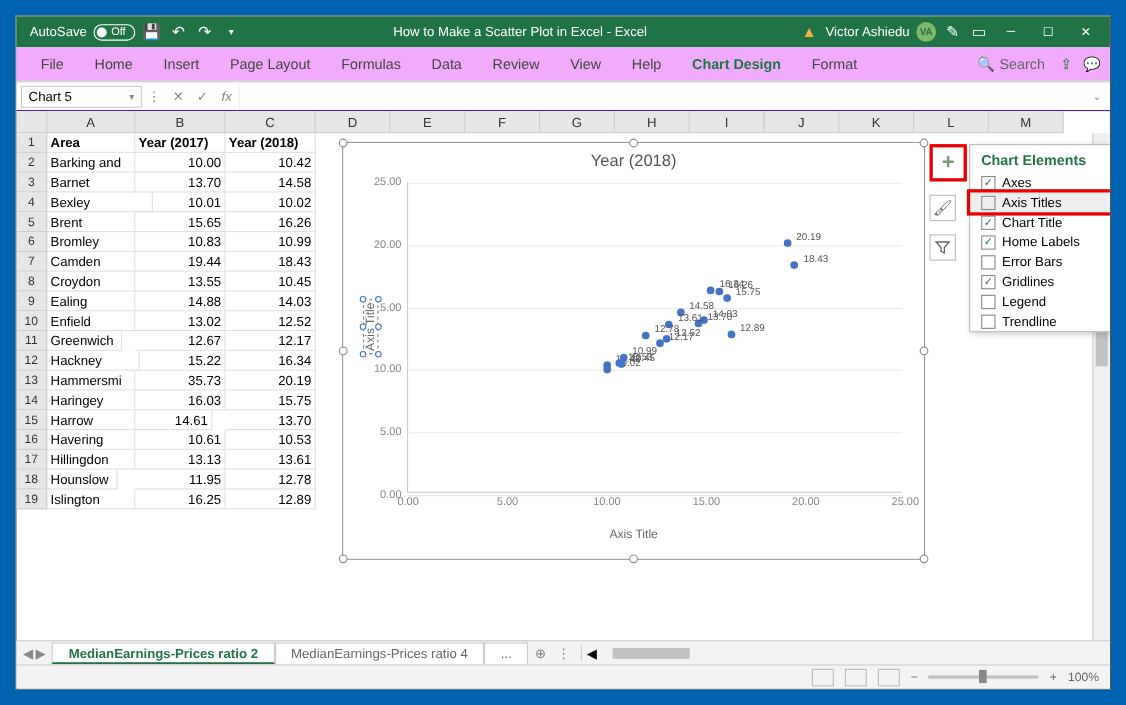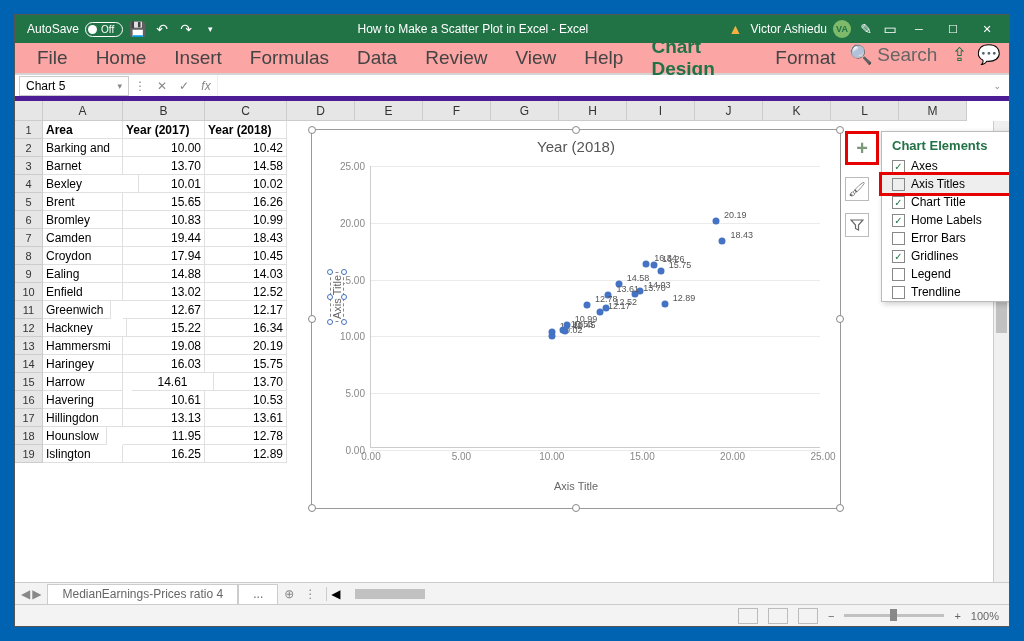--- a/index.html
+++ b/index.html
@@ -11,28 +11,28 @@
 .titlebar .left { display: flex; align-items: center; gap: 6px; padding-left: 12px; }
 .autosave-toggle { border: 1px solid #fff; border-radius: 8px; padding: 0 8px 0 2px; height: 15px; display: flex; align-items: center; font-size: 10px; gap: 4px; }
 .autosave-toggle .knob { width: 9px; height: 9px; border-radius: 50%; background: #fff; }
 .tb-icon { width: 18px; height: 18px; display: flex; align-items: center; justify-content: center; font-size: 14px; }
 .titlebar .center { flex: 1; text-align: center; }
 .titlebar .right { display: flex; align-items: center; gap: 6px; padding-right: 8px; }
 .avatar { width: 18px; height: 18px; border-radius: 50%; background: #7fba6a; color: #217346; display: flex; align-items: center; justify-content: center; font-size: 9px; font-weight: bold; }
 .win-btn { width: 28px; height: 24px; display: flex; align-items: center; justify-content: center; font-size: 11px; }
 
 
-.ribbon { height: 32px; background: #fca5a5; border-bottom: 2px solid #d4d4d4; display: flex; align-items: flex-start; padding: 0 8px; font-size: 19px; color: #444; }
+.ribbon { height: 32px; background: #f0abfc; border-bottom: 2px solid #d4d4d4; display: flex; align-items: center; padding: 0 8px; font-size: 13px; color: #444; }
 .ribbon .tab { padding: 0 14px; height: 100%; display: flex; align-items: center; cursor: pointer; }
 .ribbon .tab.active { color: #217346; font-weight: 600; }
 .ribbon .search { margin-left: auto; display: flex; align-items: center; gap: 4px; color: #666; }
 .ribbon .end-icons { display: flex; gap: 10px; margin-left: 14px; color: #217346; }
 
 
-.formulabar { height: 26px; background: #fff; border-bottom: 5px solid #4c1d95; display: flex; align-items: center; font-size: 12px; padding: 0 4px; }
+.formulabar { height: 26px; background: #fff; border-bottom: 1px solid #4c1d95; display: flex; align-items: center; font-size: 12px; padding: 0 4px; }
 .namebox { width: 110px; height: 20px; border: 1px solid #ccc; padding: 0 6px; display: flex; align-items: center; justify-content: space-between; }
 .fb-btn { width: 22px; text-align: center; color: #888; }
 .fx { font-style: italic; }
 
 
 .sheetwrap { position: relative; flex: 1; display: flex; overflow: hidden; }
 .grid { position: absolute; inset: 0; }
 .colhdrs { position: absolute; top: 0; left: 0; height: 20px; display: flex; background: #e6e6e6; font-size: 12px; color: #333; }
 .colhdr { border-right: 1px solid #ccc; border-bottom: 1px solid #ccc; text-align: center; line-height: 20px; }
 .rownum { position: absolute; left: 0; width: 28px; height: 18px; background: #e6e6e6; border-right: 1px solid #ccc; border-bottom: 1px solid #ccc; text-align: center; font-size: 11px; color: #333; line-height: 18px; }
@@ -112,20 +112,21 @@
       <span class="win-btn">☐</span>
       <span class="win-btn">✕</span>
     </div>
   </div>
 
   <div class="ribbon">
     <div id="ribbon-tabs" style="display: flex; height: 100%;">
         <div class="tab">File</div>
         <div class="tab">Home</div>
         <div class="tab">Insert</div>
+        <div class="tab">Page Layout</div>
         <div class="tab">Formulas</div>
         <div class="tab">Data</div>
         <div class="tab">Review</div>
         <div class="tab">View</div>
         <div class="tab">Help</div>
         <div class="tab active">Chart Design</div>
         <div class="tab">Format</div>
       </div>
     <div class="search">
       <span>🔍</span>
@@ -202,42 +203,42 @@
         <div class="cell " style="left: 28px; top: 92px; width: 80px;">Brent</div>
         <div class="cell r" style="left: 108px; top: 92px; width: 82px;">15.65</div>
         <div class="cell r" style="left: 190px; top: 92px; width: 82px;">16.26</div>
         <div class="cell " style="left: 28px; top: 110px; width: 80px;">Bromley</div>
         <div class="cell r" style="left: 108px; top: 110px; width: 82px;">10.83</div>
         <div class="cell r" style="left: 190px; top: 110px; width: 82px;">10.99</div>
         <div class="cell " style="left: 28px; top: 128px; width: 80px;">Camden</div>
         <div class="cell r" style="left: 108px; top: 128px; width: 82px;">19.44</div>
         <div class="cell r" style="left: 190px; top: 128px; width: 82px;">18.43</div>
         <div class="cell " style="left: 28px; top: 146px; width: 80px;">Croydon</div>
-        <div class="cell r" style="left: 108px; top: 146px; width: 82px;">17.94</div>
+        <div class="cell r" style="left: 108px; top: 146px; width: 82px;">13.55</div>
         <div class="cell r" style="left: 190px; top: 146px; width: 82px;">10.45</div>
         <div class="cell " style="left: 28px; top: 164px; width: 80px;">Ealing</div>
         <div class="cell r" style="left: 108px; top: 164px; width: 82px;">14.88</div>
         <div class="cell r" style="left: 190px; top: 164px; width: 82px;">14.03</div>
         <div class="cell " style="left: 28px; top: 182px; width: 80px;">Enfield</div>
         <div class="cell r" style="left: 108px; top: 182px; width: 82px;">13.02</div>
         <div class="cell r" style="left: 190px; top: 182px; width: 82px;">12.52</div>
         <div class="cell " style="left: 28px; top: 200px; width: 68px;">Greenwich</div>
         <div class="cell r" style="left: 108px; top: 200px; width: 82px;">12.67</div>
         <div class="cell r" style="left: 190px; top: 200px; width: 82px;">12.17</div>
         <div class="cell " style="left: 28px; top: 218px; width: 84px;">Hackney</div>
         <div class="cell r" style="left: 108px; top: 218px; width: 82px;">15.22</div>
         <div class="cell r" style="left: 190px; top: 218px; width: 82px;">16.34</div>
         <div class="cell " style="left: 28px; top: 236px; width: 80px;">Hammersmi</div>
-        <div class="cell r" style="left: 108px; top: 236px; width: 82px;">19.08</div>
+        <div class="cell r" style="left: 108px; top: 236px; width: 82px;">35.73</div>
         <div class="cell r" style="left: 190px; top: 236px; width: 82px;">20.19</div>
         <div class="cell " style="left: 28px; top: 254px; width: 80px;">Haringey</div>
         <div class="cell r" style="left: 108px; top: 254px; width: 82px;">16.03</div>
         <div class="cell r" style="left: 190px; top: 254px; width: 82px;">15.75</div>
         <div class="cell " style="left: 28px; top: 272px; width: 80px;">Harrow</div>
-        <div class="cell r" style="left: 117px; top: 272px; width: 82px; text-align: center;">14.61</div>
+        <div class="cell r" style="left: 96px; top: 272px; width: 82px;">14.61</div>
         <div class="cell r" style="left: 190px; top: 272px; width: 82px;">13.70</div>
         <div class="cell " style="left: 28px; top: 290px; width: 80px;">Havering</div>
         <div class="cell r" style="left: 108px; top: 290px; width: 82px;">10.61</div>
         <div class="cell r" style="left: 190px; top: 290px; width: 82px;">10.53</div>
         <div class="cell " style="left: 28px; top: 308px; width: 80px;">Hillingdon</div>
         <div class="cell r" style="left: 108px; top: 308px; width: 82px;">13.13</div>
         <div class="cell r" style="left: 190px; top: 308px; width: 82px;">13.61</div>
         <div class="cell " style="left: 28px; top: 326px; width: 64px;">Hounslow</div>
         <div class="cell r" style="left: 108px; top: 326px; width: 82px;">11.95</div>
         <div class="cell r" style="left: 190px; top: 326px; width: 82px;">12.78</div>
@@ -374,20 +375,21 @@
         </div>
     </div>
   </div>
 
   <div class="sheettabs">
     <div class="nav">
       <span>◀</span>
       <span>▶</span>
     </div>
     <div id="sheet-tab-list" style="display:flex">
+        <div class="sheet-tab active">MedianEarnings-Prices ratio 2</div>
         <div class="sheet-tab">MedianEarnings-Prices ratio 4</div>
         <div class="sheet-tab">...</div>
       </div>
     <span class="tab-add">⊕</span>
     <span style="padding:0 4px;color:#888">⋮</span>
     <div class="hscroll">
       <span style="padding:0 4px">◀</span>
         <div class="thumb"></div>
     </div>
   </div>

